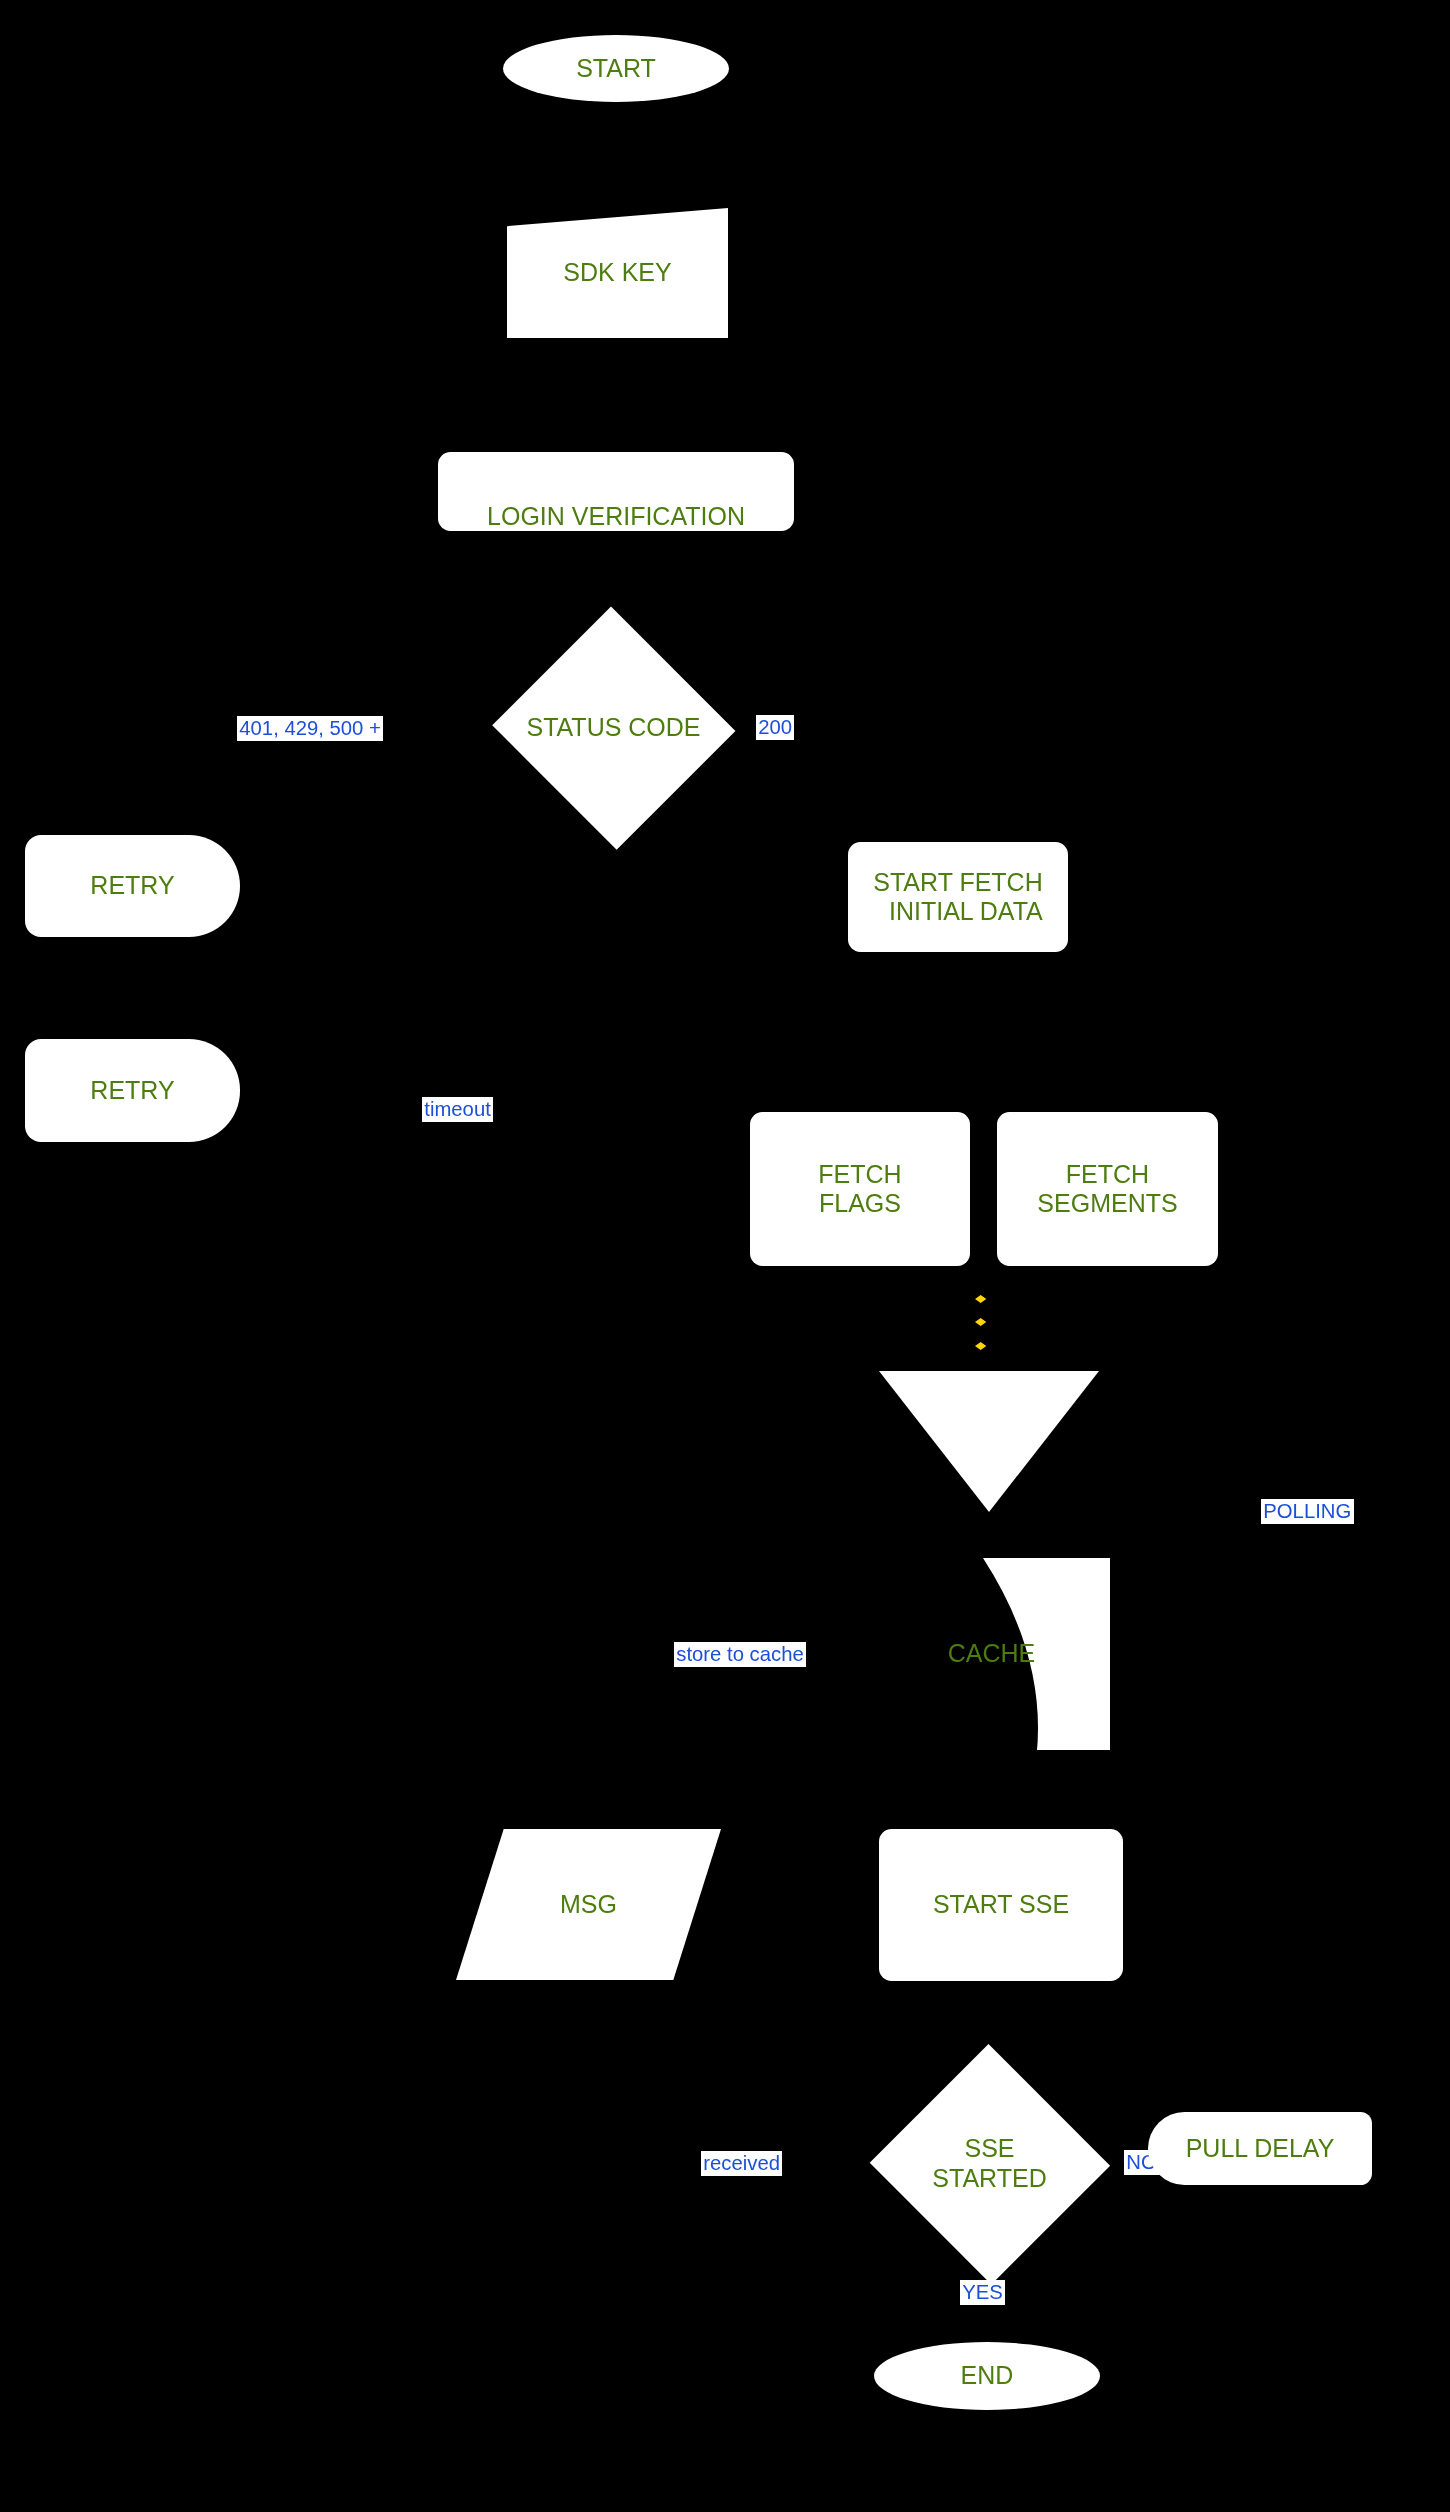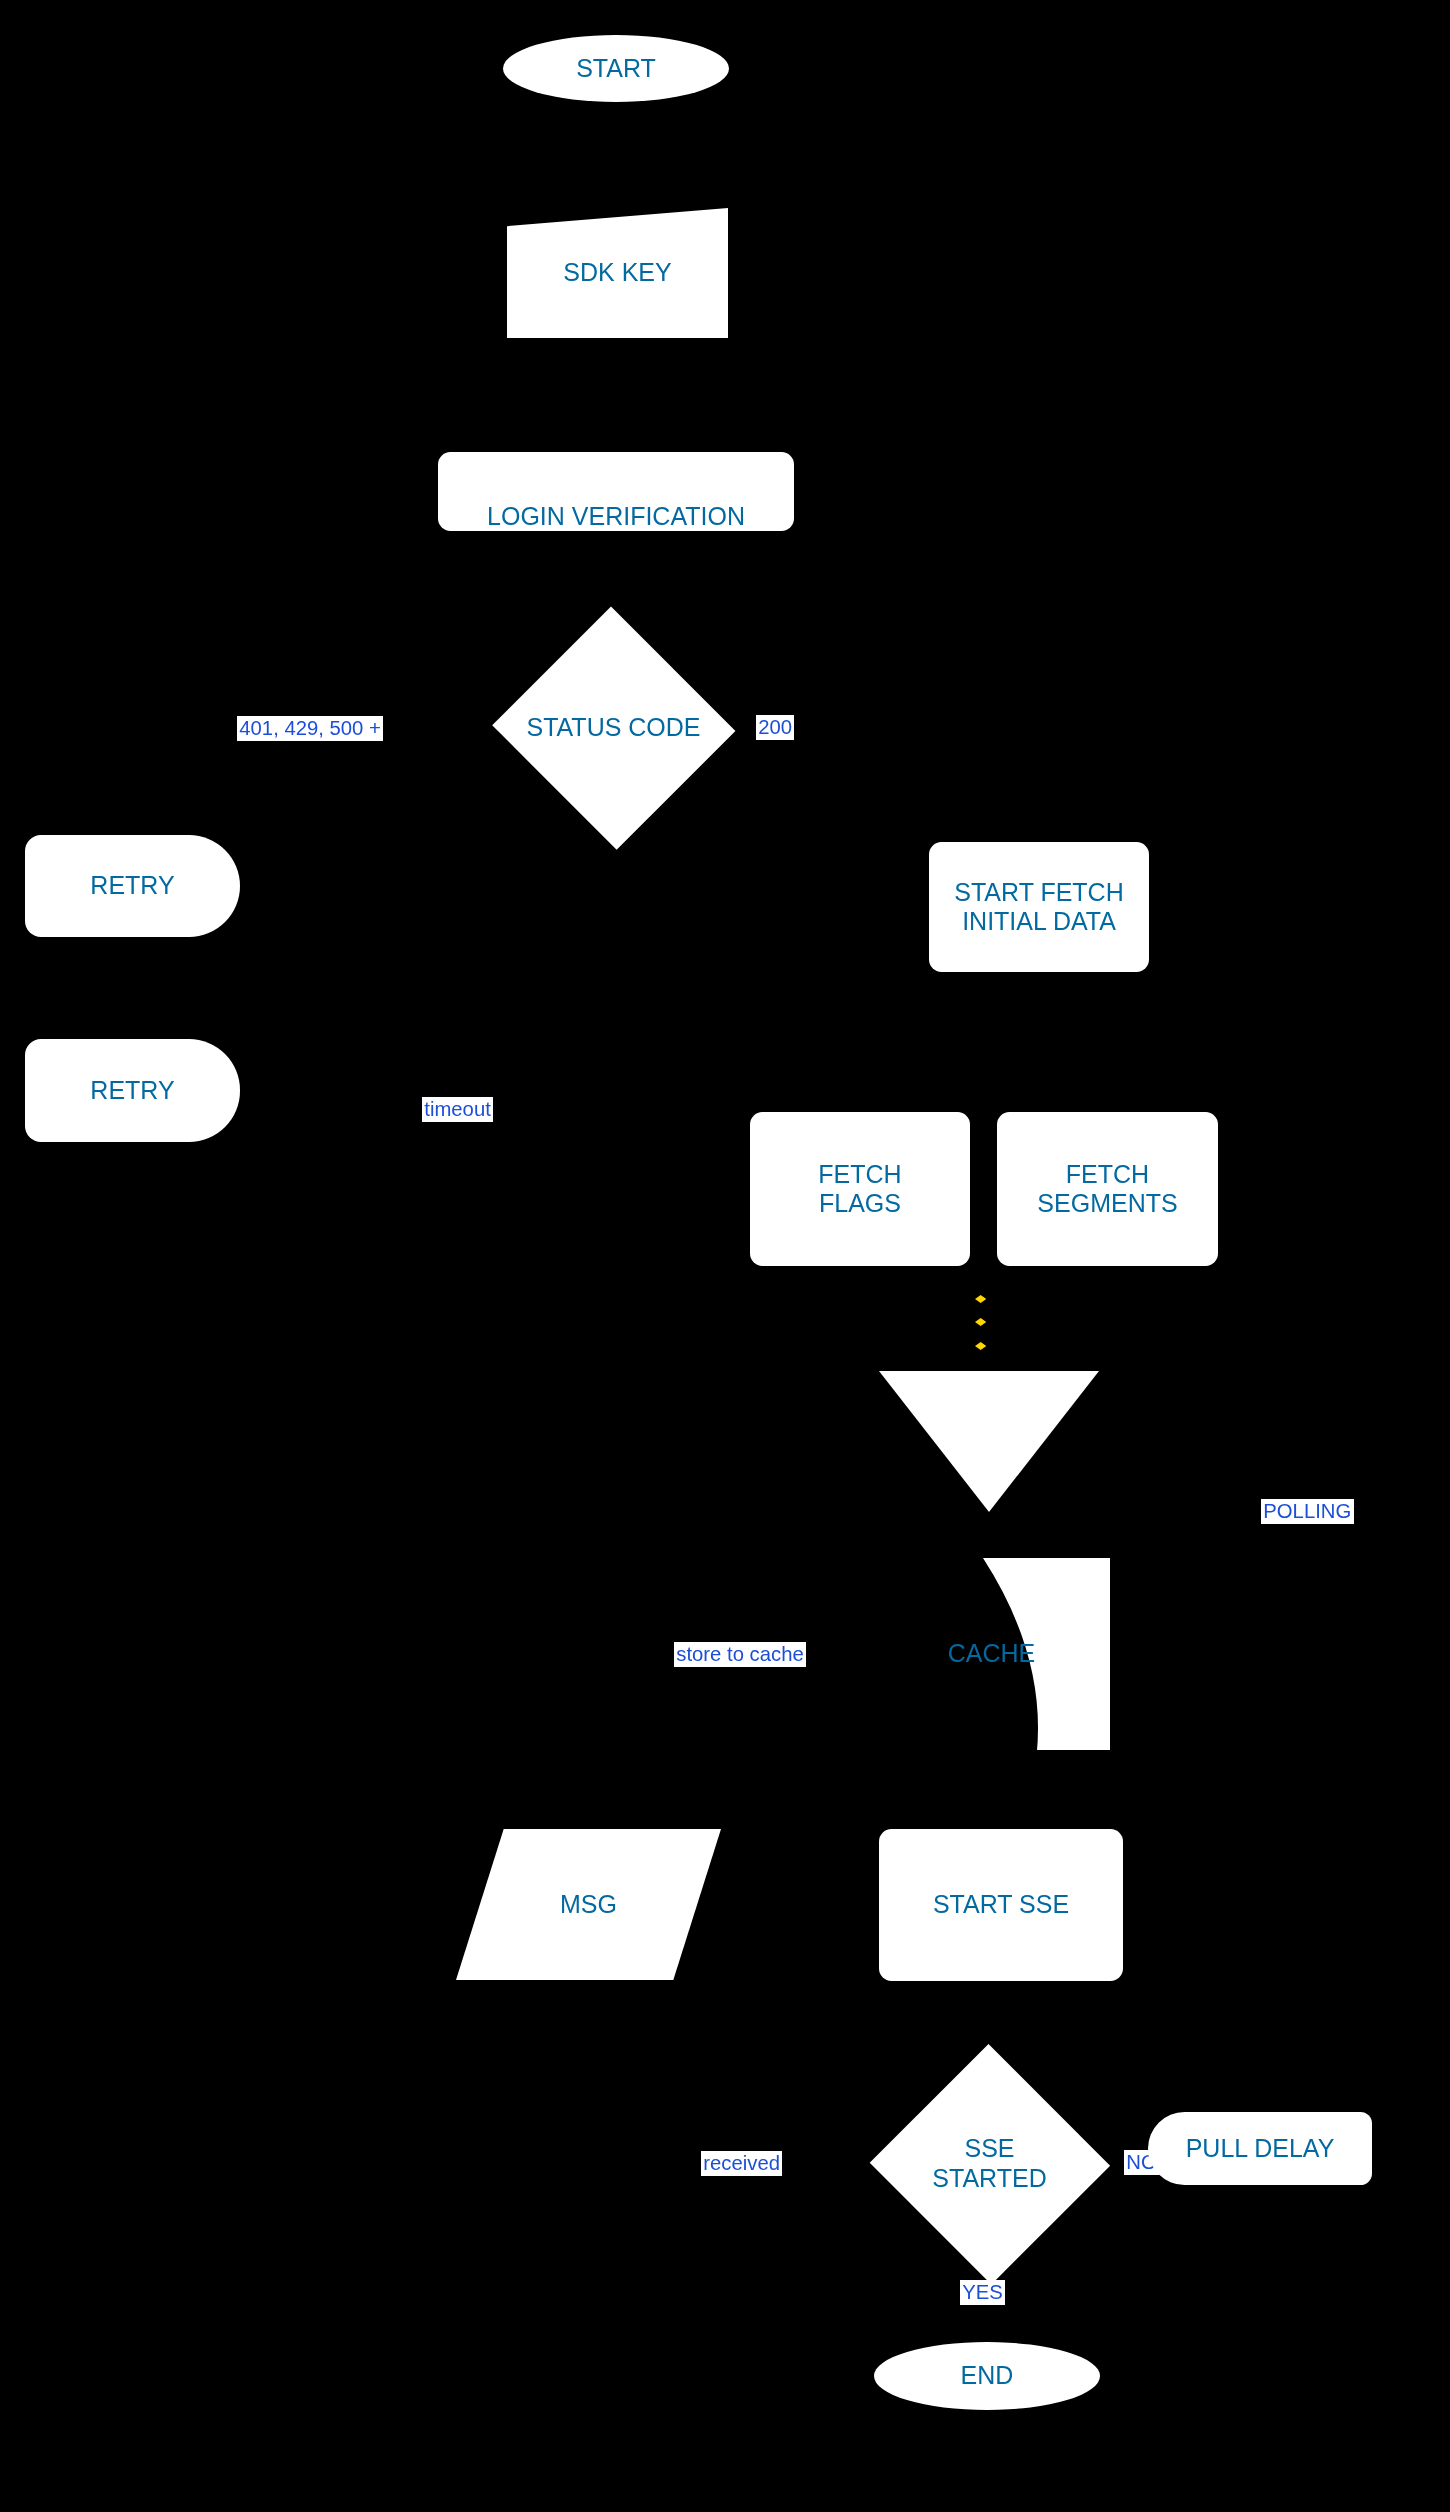--- a/index.html
+++ b/index.html
@@ -18,21 +18,21 @@
   #canvas {
     position: absolute;
     left: 0;
     top: 0;
     width: 1450px;
     height: 2512px;
   }
   .node {
     position: absolute;
     background: #ffffff;
-    color: #0369a1;
+    color: #4d7c0f;
     display: flex;
     align-items: center;
     justify-content: center;
     text-align: center;
     font-size: 25px;
     line-height: 1.18;
     white-space: pre-line;
     box-sizing: border-box;
   }
   
@@ -181,21 +181,21 @@
 
   <div class="edge-label" style="left:237px; top:716px;">401, 429, 500 +</div>
 
   <div class="edge-label" style="left:756px; top:715px;">200</div>
 
   <div class="node shape-delay-right" style="left:25px; top:835px; width:215px; height:102px;">
     <div class="delay-bg"></div>
     <span class="delay-label">RETRY</span>
   </div>
 
-  <div class="node shape-round" style="left:929px; top:842px; width:220px; height:130px;">
+  <div class="node shape-round" style="left:848px; top:842px; width:220px; height:110px;text-align:right;">
     <span>START FETCH
 INITIAL DATA</span>
   </div>
 
   <div class="node shape-delay-right" style="left:25px; top:1039px; width:215px; height:103px;">
     <div class="delay-bg"></div>
     <span class="delay-label">RETRY</span>
   </div>
 
   <div class="edge-label" style="left:422px; top:1097px;">timeout</div>

